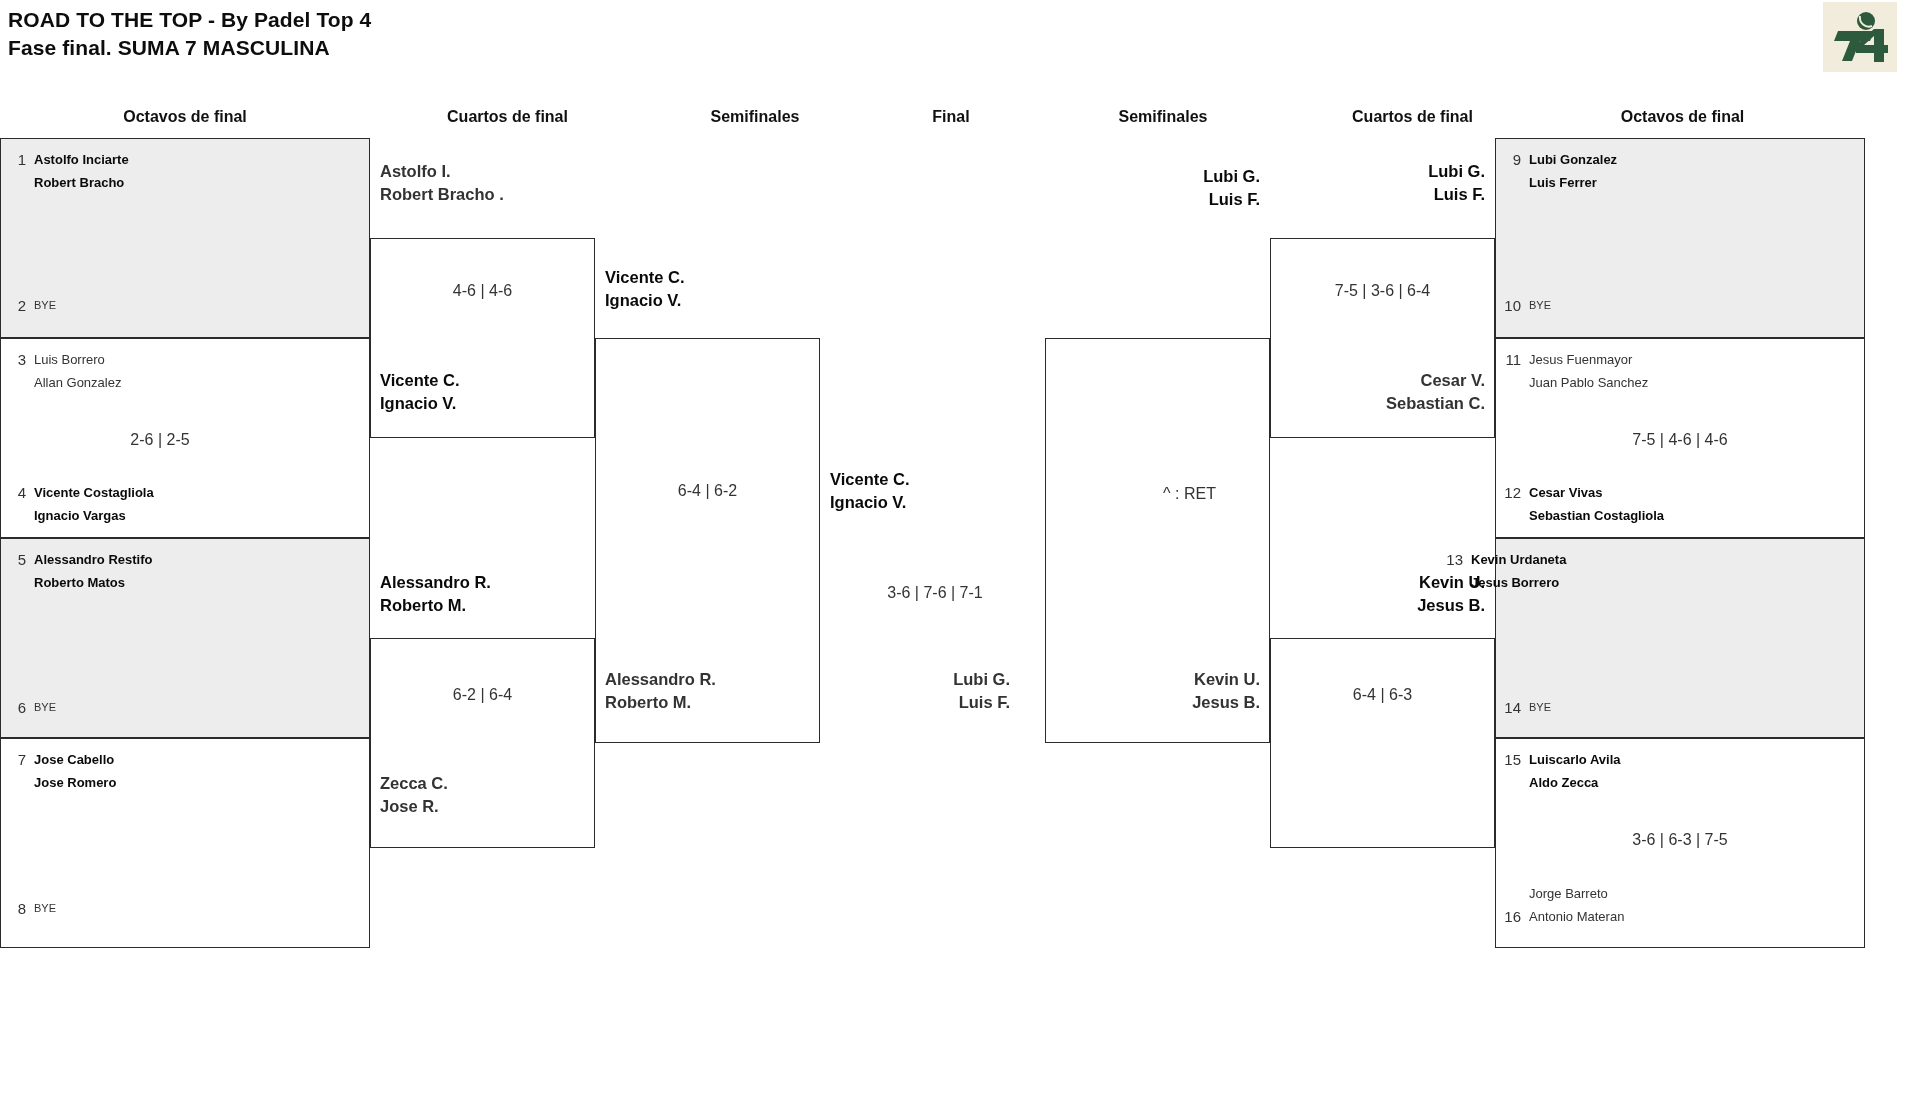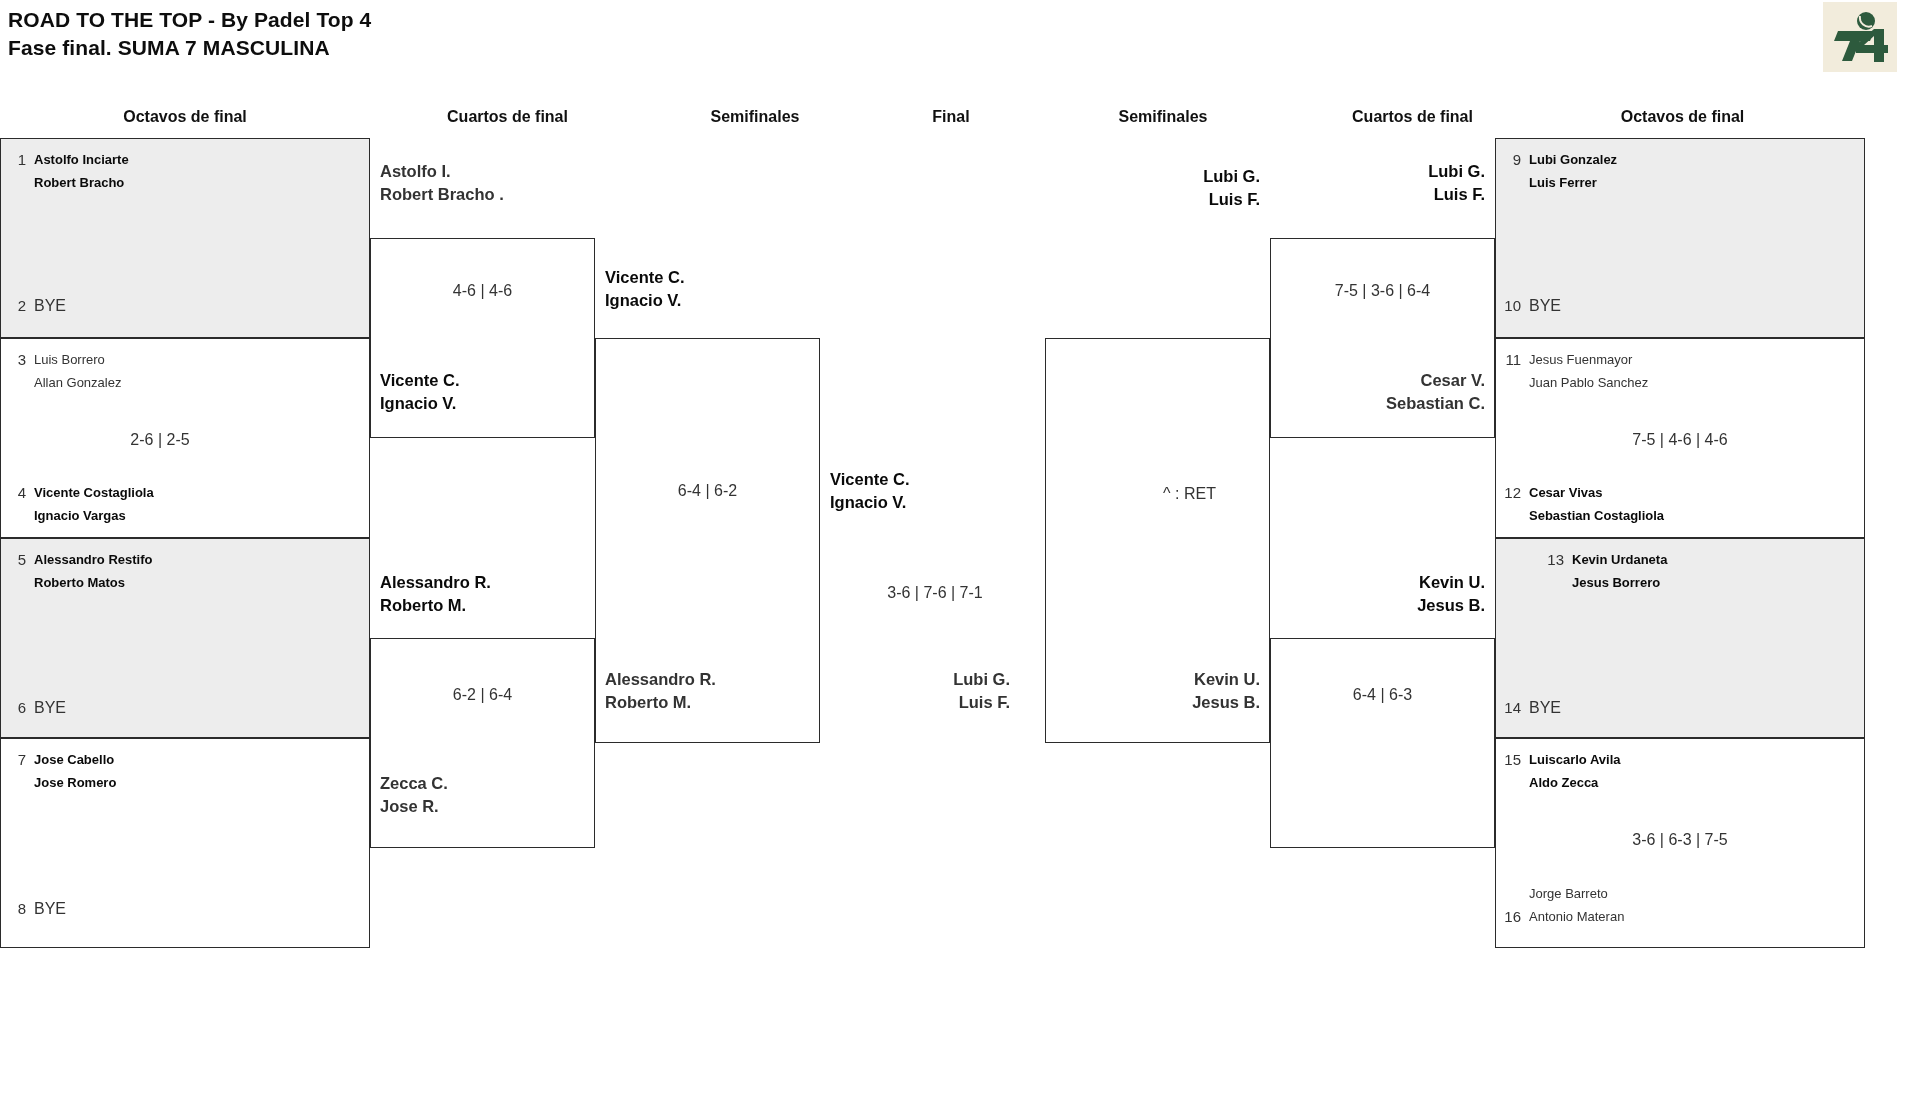--- a/index.html
+++ b/index.html
@@ -43,21 +43,21 @@
   
   .entry { position: absolute; display: flex; align-items: flex-start; }
   .entry .seed {
     font-size: 15px; color: #333; line-height: 23px;
     width: 26px; text-align: right; padding-right: 8px;
     flex: 0 0 26px;
   }
   .entry .names { line-height: 23px; font-size: 13px; white-space: nowrap; }
   .entry .names .n { display: block; }
   .entry.bye .seed { line-height: 21px; }
-  .entry.bye .names { font-size: 16px; color: #333; line-height: 21px; }
+  .entry.bye .names { font-size: 11px; color: #333; line-height: 21px; }
   .winner .names { font-weight: bold; color: #0a0a0a; }
   .loser  .names { font-weight: normal; color: #333333; }
 
   
   .label {
     position: absolute; font-size: 16.5px; line-height: 23px;
     white-space: nowrap;
   }
   .label .n { display: block; }
   .label.winner { font-weight: bold; color: #0a0a0a; }
@@ -265,21 +265,21 @@
   </div>
   <div class="score" style="left:1555px;top:430px;width:250px;">7-5 | 4-6 | 4-6</div>
   <div class="entry winner" style="left:1503px;top:481px;">
     <span class="seed">12</span>
     <span class="names">
       <span class="n">Cesar Vivas</span>
         <span class="n">Sebastian Costagliola</span>
     </span>
   </div>
 
-  <div class="entry winner" style="left:1546px;top:548px;justify-content:center;">
+  <div class="entry winner" style="left:1445px;top:548px;justify-content:center;">
     <span class="seed">13</span>
     <span class="names">
       <span class="n">Kevin Urdaneta</span>
         <span class="n">Jesus Borrero</span>
     </span>
   </div>
   <div class="entry bye loser" style="left:1503px;top:697px;">
     <span class="seed">14</span>
     <span class="names">
         <span class="n">BYE</span>

